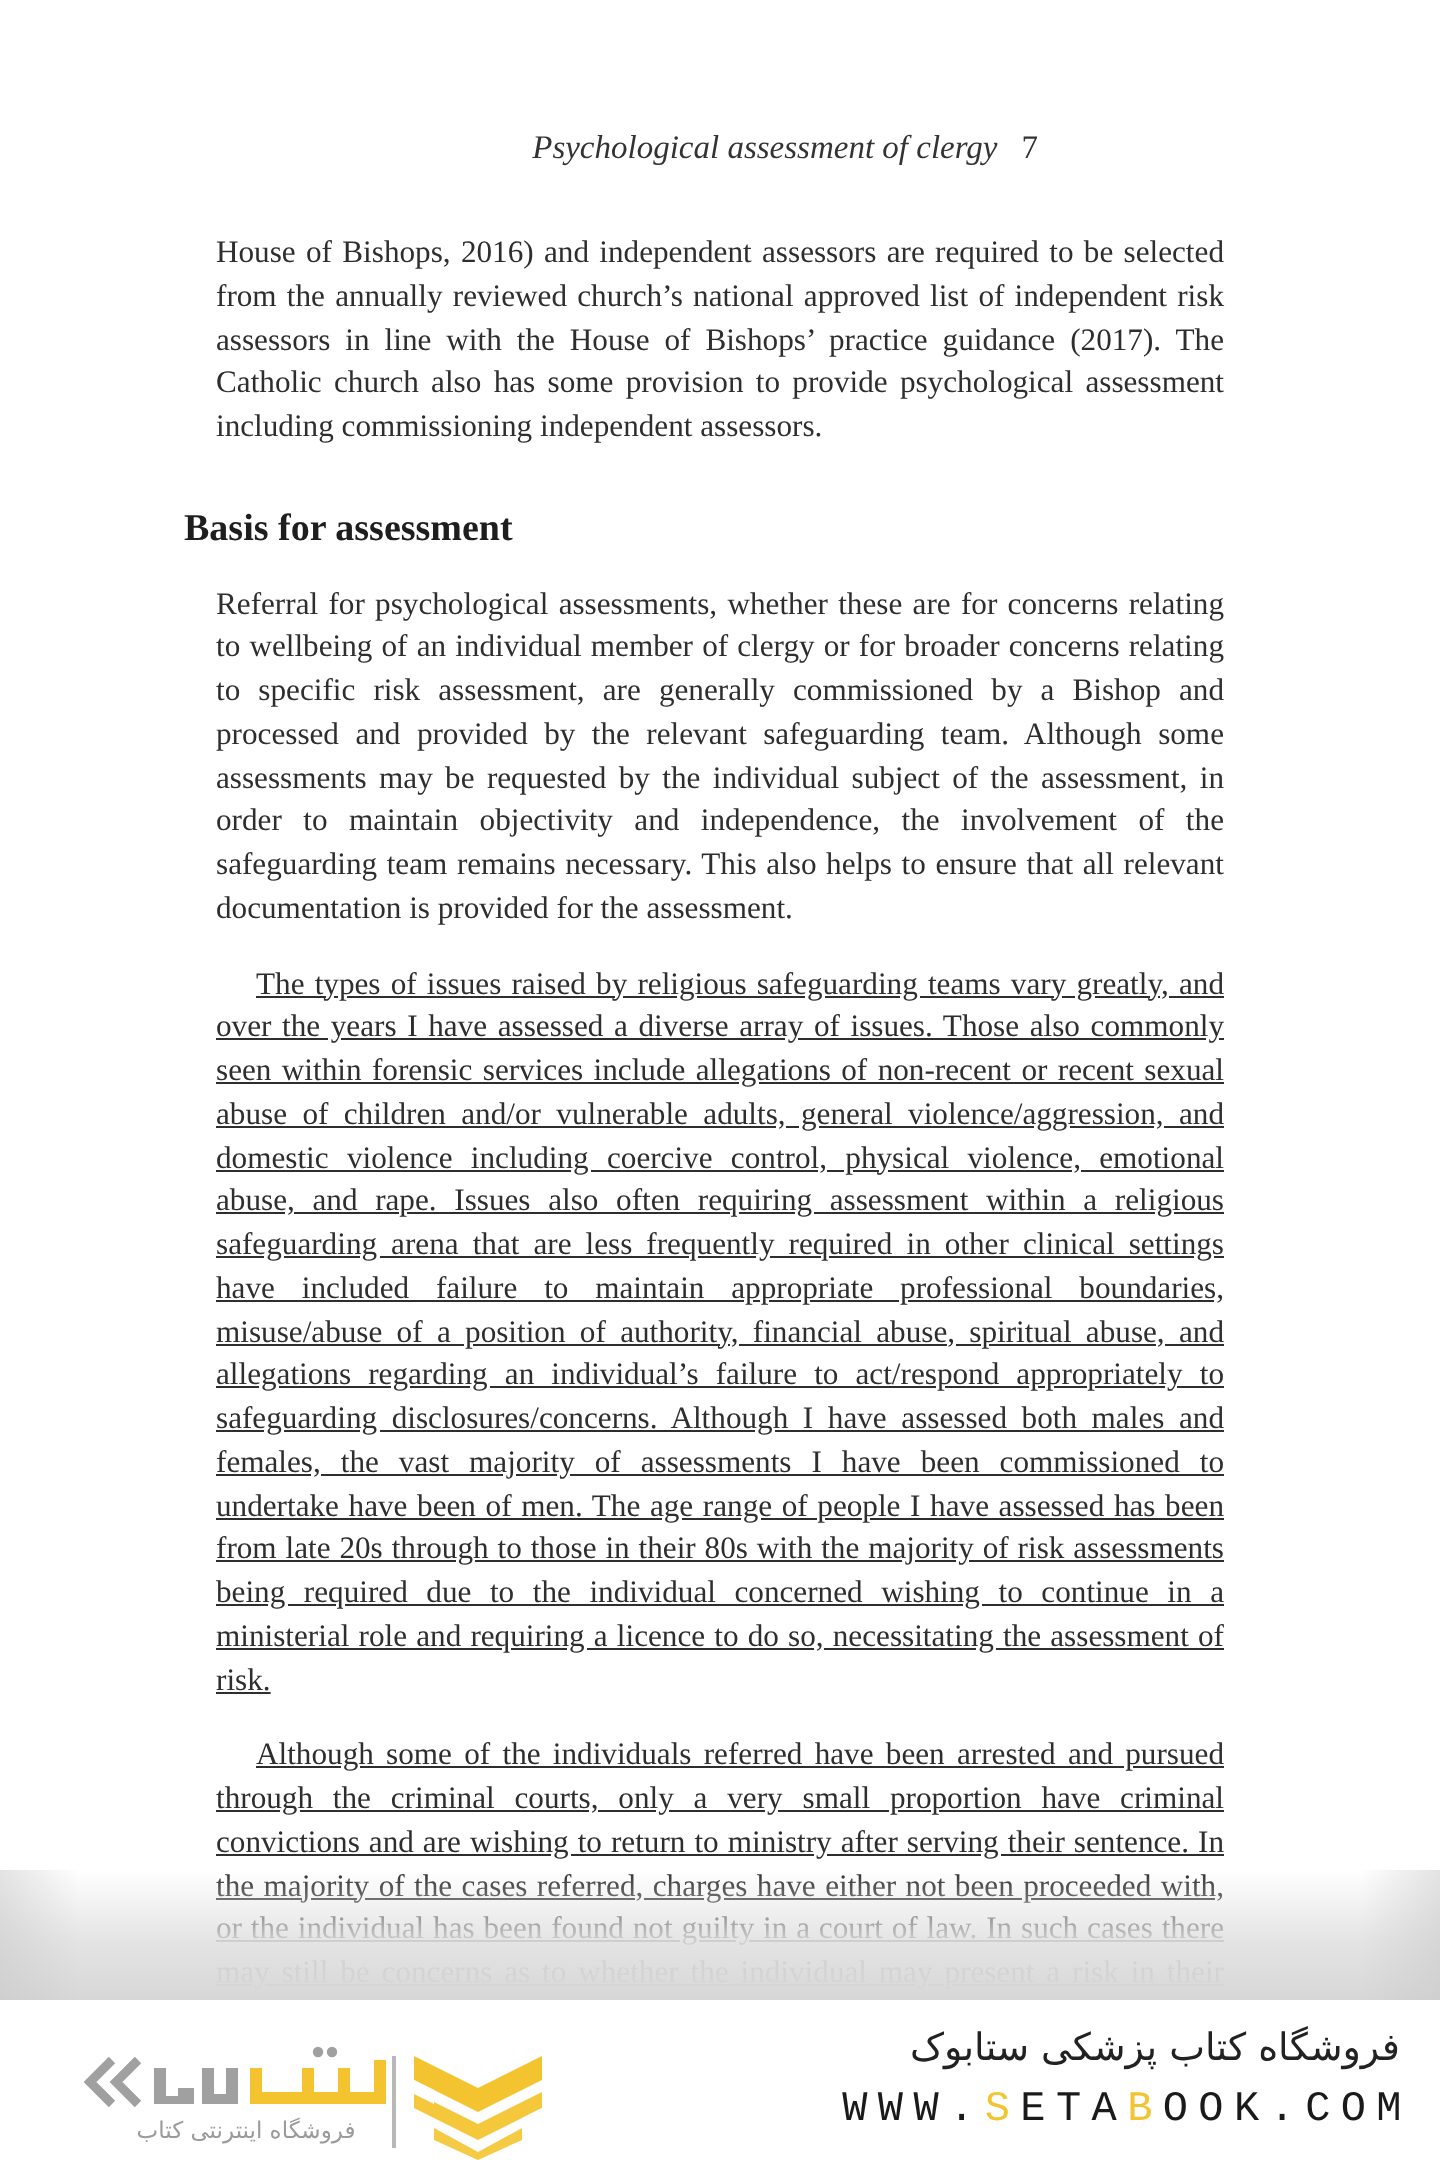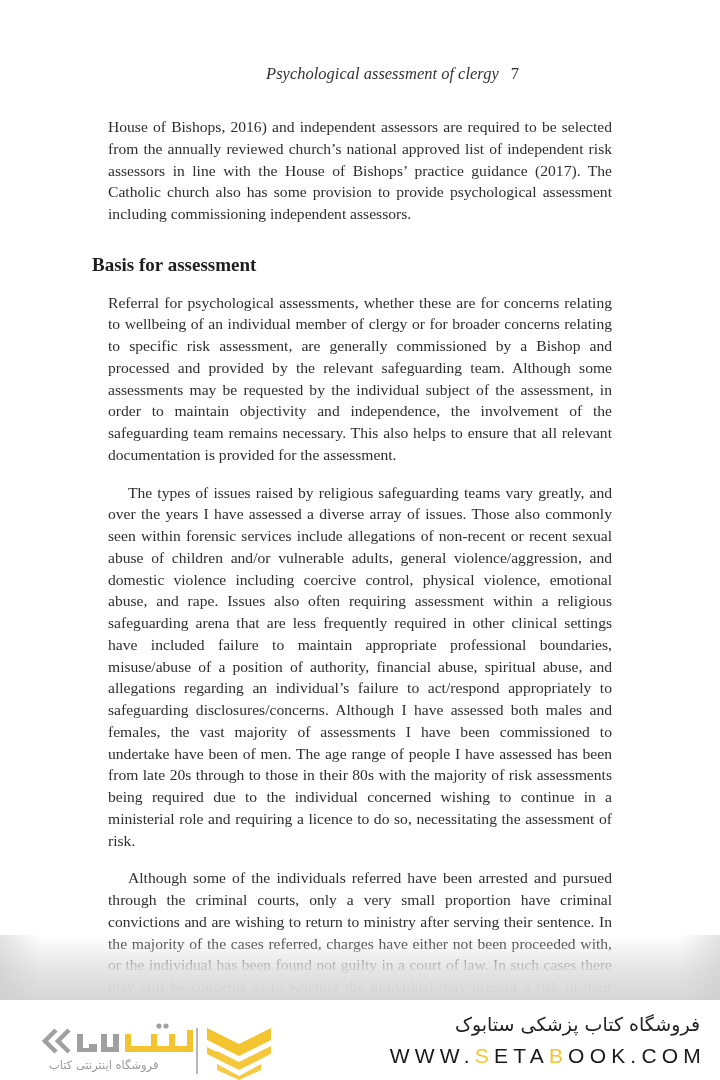--- a/index.html
+++ b/index.html
@@ -56,21 +56,21 @@
       width: 536px;
       font-size: 15.6px;
       line-height: 21.75px;
       color: #2e2e2e;
     }
     .body-text p {
       margin: 16px;
       text-align: justify;
       hyphens: manual;
     }
-    .body-text p.indent { text-indent: 20px; }
+    .body-text p.indent { text-indent: 20px; text-decoration: underline; }
     .section-head {
       font-weight: bold;
       font-size: 19px;
       margin: 29px 0 8px 0;
       color: #1e1e1e;
     }
 
     
     .footer {
       position: absolute;
@@ -95,21 +95,21 @@
       left: 40px; top: 4px;
       width: 122px; height: 36px;
     }
     .logo-sub {
       position: absolute;
       left: 14px; top: 40px;
       width: 148px;
       font-family: "DejaVu Sans", sans-serif;
       font-size: 11.5px;
       color: #9a9a9a;
-      text-align: left;
+      text-align: center;
       direction: rtl;
       white-space: nowrap;
     }
     .logo-divider {
       position: absolute;
       left: 161px; top: 10px;
       width: 1.5px; height: 46px;
       background: #b8b8b8;
     }
     .logo-emblem {
@@ -123,21 +123,21 @@
       font-family: "DejaVu Sans", sans-serif;
       font-size: 19px;
       color: #222;
       direction: rtl;
       white-space: nowrap;
       margin-left: 24px;
     }
     .store-url {
       position: absolute;
       right: 14px; top: 44px;
-      font-family: Liberation Sans, sans-serif;
+      font-family: Liberation Mono, monospace;
       font-size: 21px;
       letter-spacing: 5.2px;
       color: #1a1a1a;
       white-space: nowrap;
       margin-left: 10px;
     }
     .store-url .accent { color: #f4c430; }
   </style>
 </head>
 <body>

